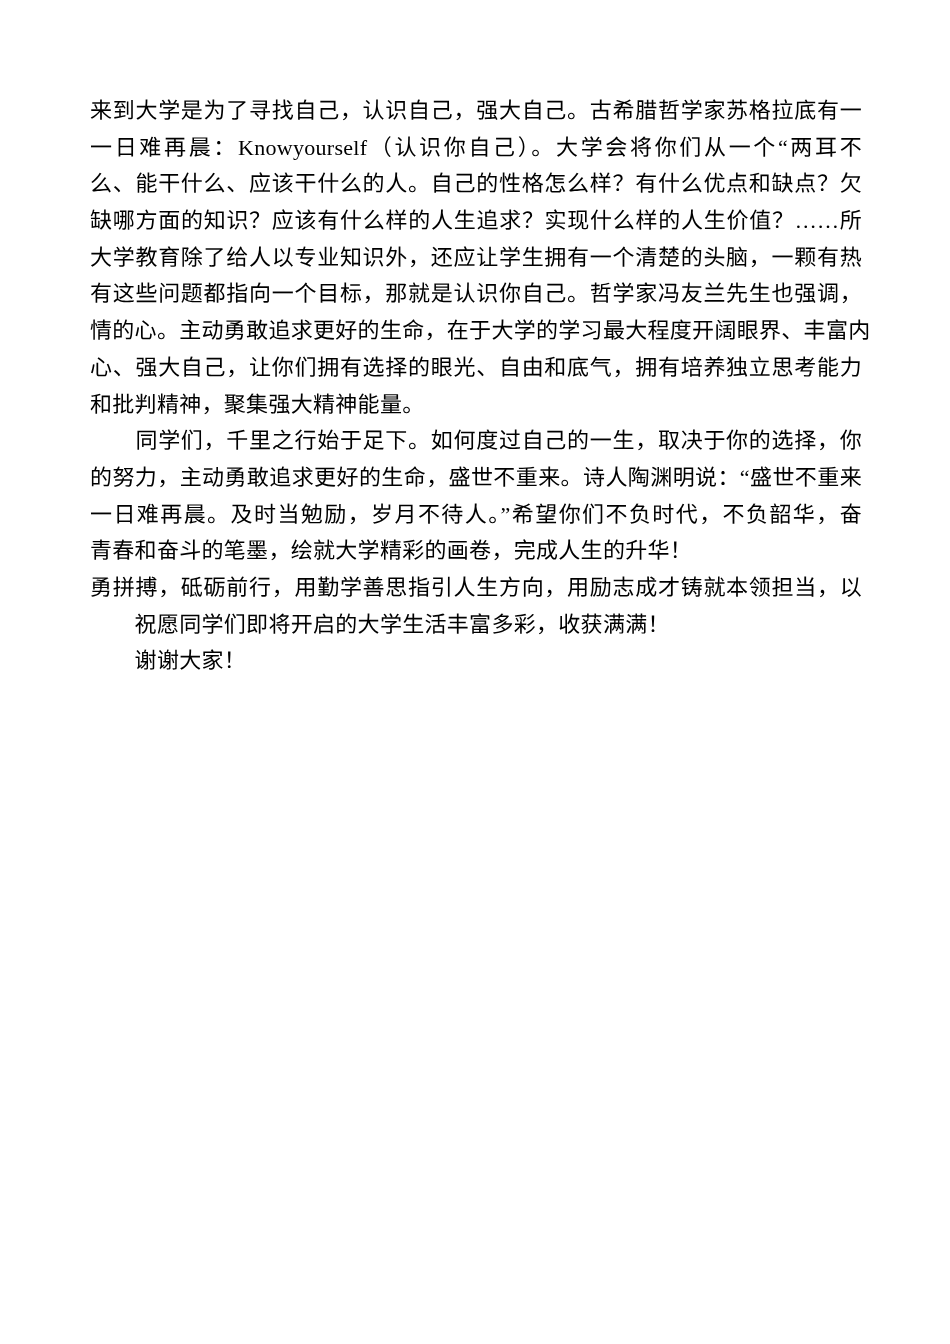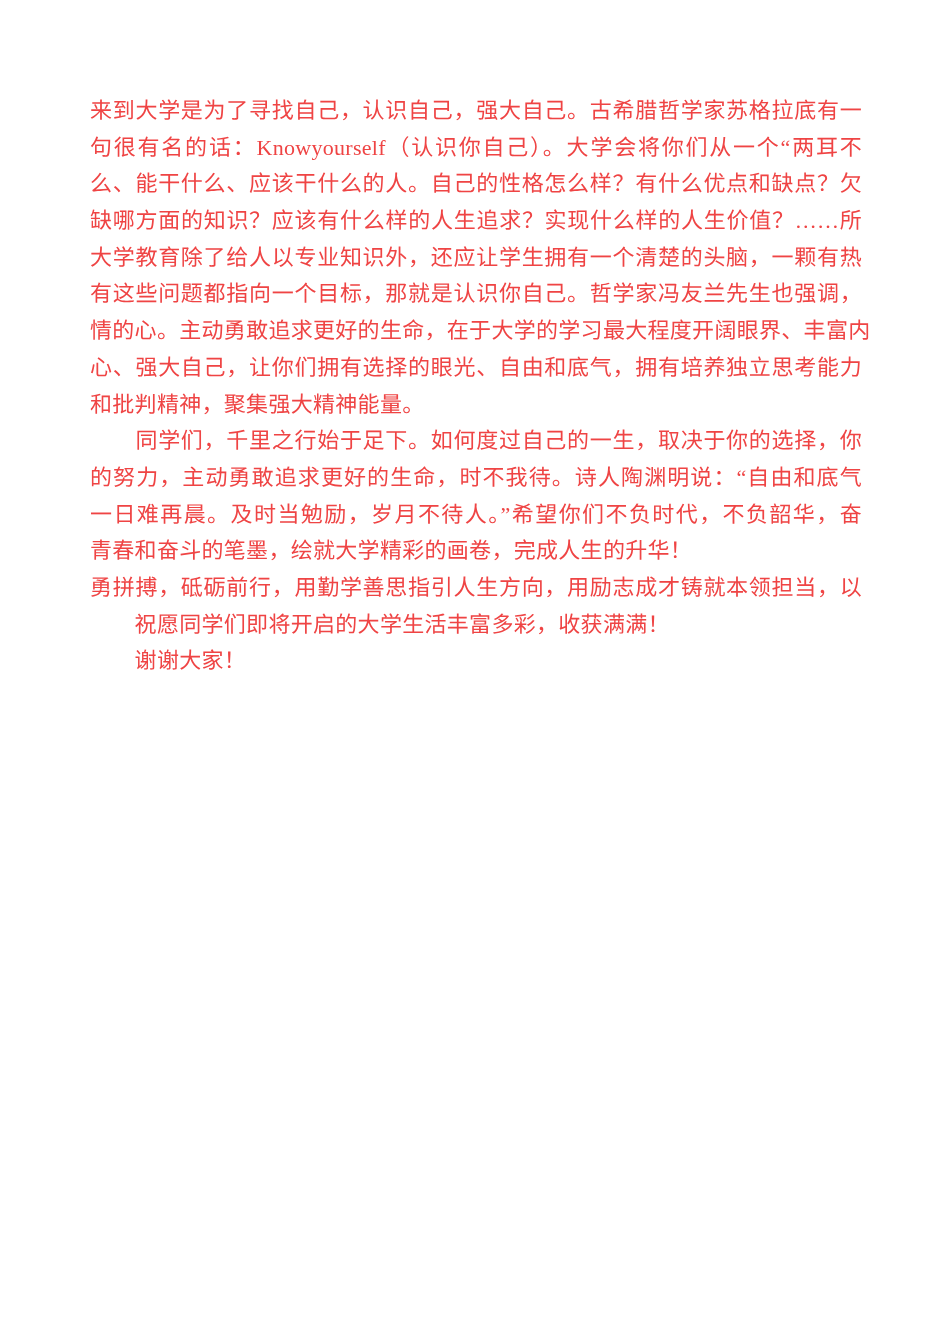--- a/index.html
+++ b/index.html
@@ -32,32 +32,32 @@
     letter-spacing: 0.3px;
     white-space: pre;
   }
   .line.para-end {
     text-align-last: left;
   }
 </style>
 </head>
 <body>
 
-<div class="page" style="background: rgb(255, 255, 255); color: #ef4444;">
+<div class="page" style="background: rgb(255, 255, 255); color: #000000;">
   <div class="text-block" id="text-block">
       <div class="line">来到大学是为了寻找自己，认识自己，强大自己。古希腊哲学家苏格拉底有一</div>
-      <div class="line">句很有名的话：Knowyourself（认识你自己）。大学会将你们从一个“两耳不</div>
+      <div class="line">一日难再晨：Knowyourself（认识你自己）。大学会将你们从一个“两耳不</div>
       <div class="line">么、能干什么、应该干什么的人。自己的性格怎么样？有什么优点和缺点？欠</div>
       <div class="line">缺哪方面的知识？应该有什么样的人生追求？实现什么样的人生价值？……所</div>
       <div class="line">大学教育除了给人以专业知识外，还应让学生拥有一个清楚的头脑，一颗有热</div>
       <div class="line">有这些问题都指向一个目标，那就是认识你自己。哲学家冯友兰先生也强调，</div>
       <div class="line">情的心。主动勇敢追求更好的生命，在于大学的学习最大程度开阔眼界、丰富内</div>
       <div class="line">心、强大自己，让你们拥有选择的眼光、自由和底气，拥有培养独立思考能力</div>
       <div class="line para-end">和批判精神，聚集强大精神能量。</div>
       <div class="line">　　同学们，千里之行始于足下。如何度过自己的一生，取决于你的选择，你</div>
-      <div class="line">的努力，主动勇敢追求更好的生命，时不我待。诗人陶渊明说：“自由和底气</div>
+      <div class="line">的努力，主动勇敢追求更好的生命，盛世不重来。诗人陶渊明说：“盛世不重来</div>
       <div class="line">一日难再晨。及时当勉励，岁月不待人。”希望你们不负时代，不负韶华，奋</div>
       <div class="line para-end">青春和奋斗的笔墨，绘就大学精彩的画卷，完成人生的升华！</div>
       <div class="line">勇拼搏，砥砺前行，用勤学善思指引人生方向，用励志成才铸就本领担当，以</div>
       <div class="line para-end">　　祝愿同学们即将开启的大学生活丰富多彩，收获满满！</div>
       <div class="line para-end">　　谢谢大家！</div>
     </div>
 </div>
 
 </body></html>

